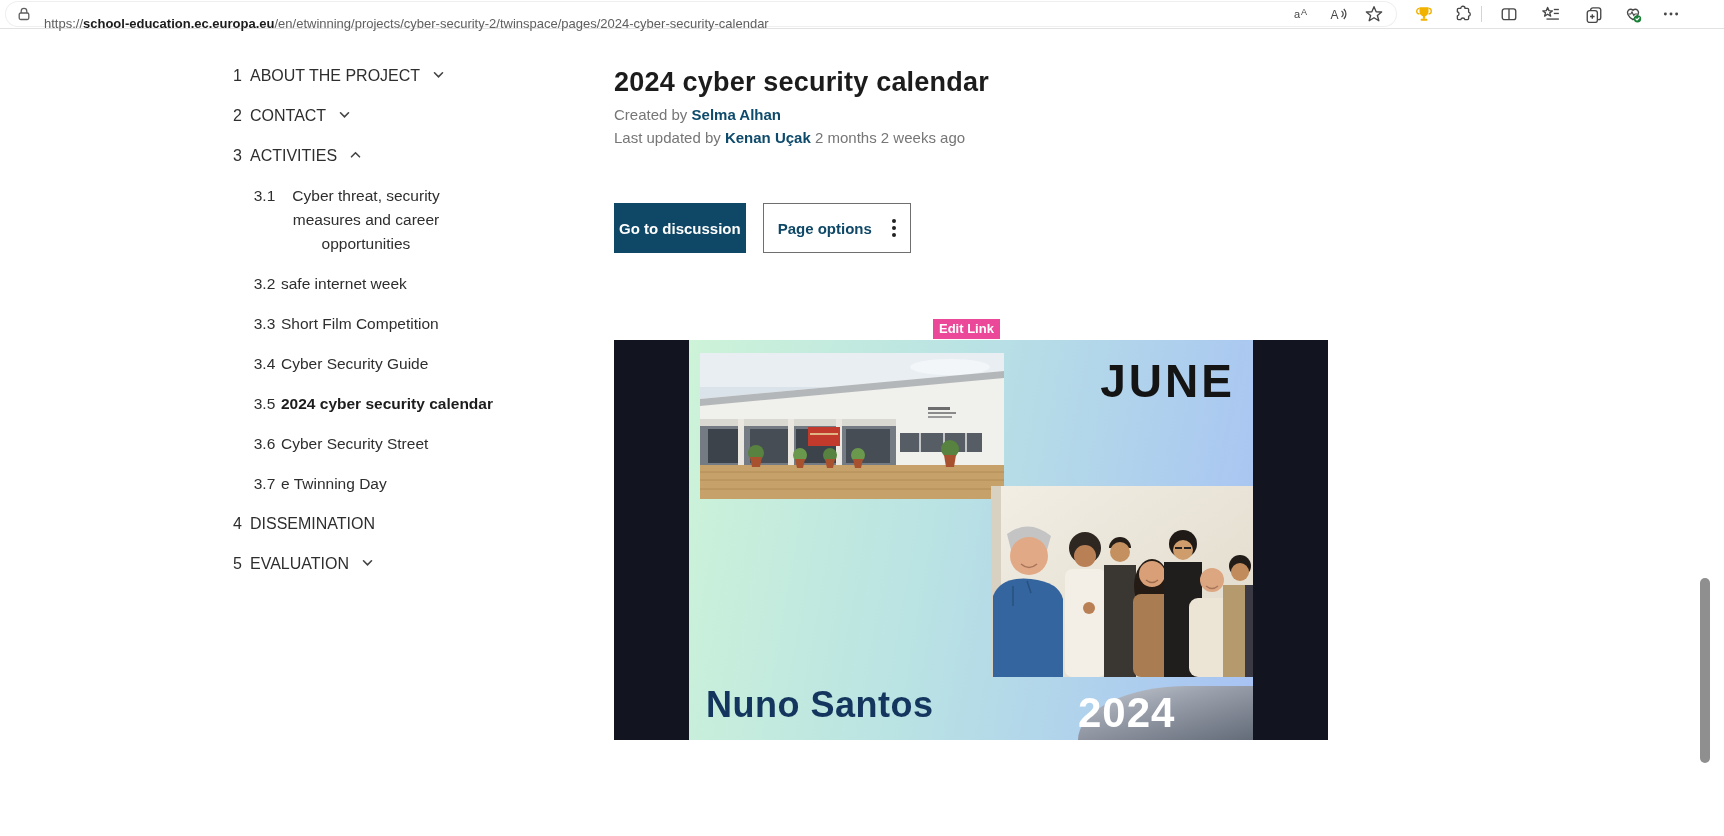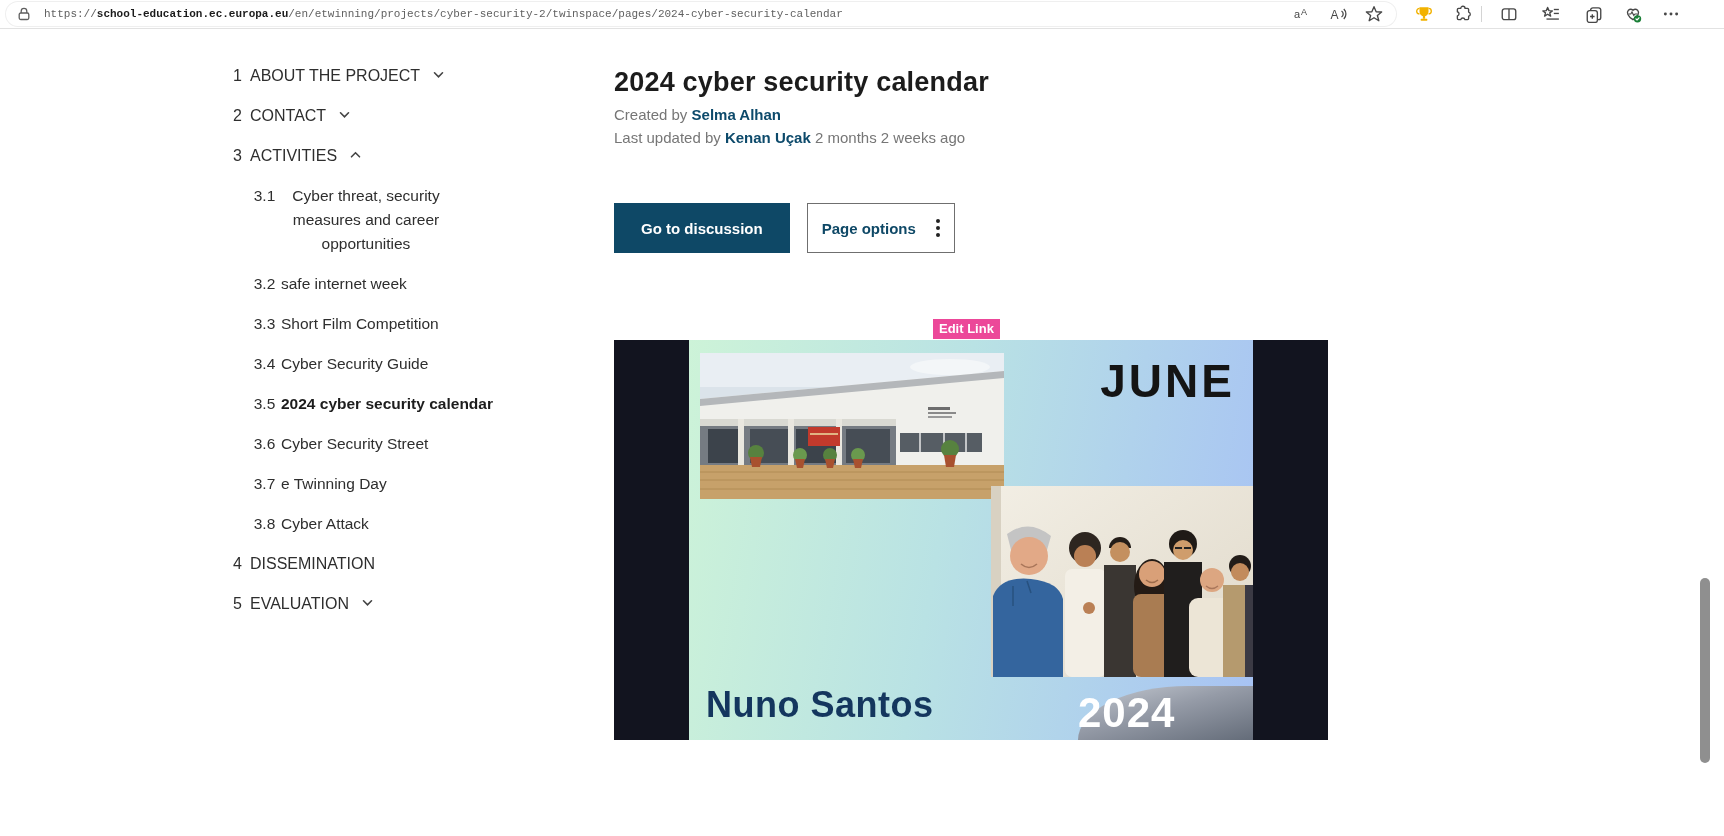--- a/index.html
+++ b/index.html
@@ -12,22 +12,22 @@
   .browser-bar{
     position:absolute;left:0;top:0;width:1724px;height:28px;
     background:#ffffff;border-bottom:1px solid #e2e2e2;z-index:20;
   }
   .addr-pill{
     position:absolute;left:6px;top:2px;width:1390px;height:24px;
     border-radius:12px;box-shadow:0 0 0 1px #efefef;background:#fff;
   }
   .lock-wrap{position:absolute;left:16px;top:6px;width:16px;height:16px;}
   .url-text{
-    position:absolute;left:44px;top:0;height:28px;line-height:28px;
-    font-size:11px;color:#5f5f5f;white-space:nowrap;font-family:Liberation Mono, monospace;
+    position:absolute;left:44px;top:10px;height:28px;line-height:28px;
+    font-size:13px;color:#5f5f5f;white-space:nowrap;
   }
   .url-text .domain{color:#1b1b1b;font-weight:700;}
   .tool-icon{position:absolute;top:5px;width:18px;height:18px;cursor:pointer;}
   .tool-divider{position:absolute;top:6px;width:1px;height:16px;background:#d4d4d4;}
   .icon-svg{width:100%;height:100%;display:block;}
   
   .page{position:absolute;left:0;top:29px;width:1724px;height:807px;background:#fff;}
   .scroll-thumb{
     position:absolute;right:14px;top:549px;width:10px;height:185px;
     background:#8f8f8f;border-radius:5px;
@@ -44,21 +44,21 @@
   .nav-item.sub .lbl.narrow{width:170px;}
   .nav-item.current .lbl{font-weight:700;color:#1d1d1d;}
   .chev{margin-left:13px;margin-top:7px;flex:0 0 auto;}
   
   .main{position:absolute;left:614px;top:38px;width:714px;}
   .page-title{margin:0;font-size:27px;line-height:31px;font-weight:700;color:#1c1c1c;letter-spacing:.2px;}
   .meta{margin-top:5px;font-size:15px;line-height:23px;color:#767676;}
   .meta a{color:#0d4a6b;font-weight:700;text-decoration:none;cursor:pointer;}
   .btn-row{margin-top:54px;display:flex;gap:17px;height:50px;}
   .btn-primary{
-    height:50px;padding:0 27px;background:#0e4866;color:#fff;border:none;
+    height:50px;padding:0 5px;background:#0e4866;color:#fff;border:none;
     font-family:"Liberation Sans",sans-serif;font-size:15px;font-weight:700;cursor:pointer;
   }
   .btn-outline{
     height:50px;padding:0 14px;background:#fff;color:#0e4866;border:1px solid #6f6f6f;
     display:flex;align-items:center;gap:20px;
     font-family:"Liberation Sans",sans-serif;font-size:15px;font-weight:700;cursor:pointer;
   }
   .kebab{display:flex;flex-direction:column;gap:3px;}
   .kebab i{width:4px;height:4px;border-radius:50%;background:#222;display:block;}
   
@@ -227,24 +227,20 @@
         <span class="num">3.5</span>
         <span class="lbl">2024 cyber security calendar</span>
       </li>
       <li class="nav-item sub">
         <span class="num">3.6</span>
         <span class="lbl">Cyber Security Street</span>
       </li>
       <li class="nav-item sub">
         <span class="num">3.7</span>
         <span class="lbl">e Twinning Day</span>
-      </li>
-      <li class="nav-item sub">
-        <span class="num">3.8</span>
-        <span class="lbl">Cyber Attack</span>
       </li>
       <li class="nav-item">
         <span class="num">4</span>
         <span class="lbl">DISSEMINATION</span>
       </li>
       <li class="nav-item">
         <span class="num">5</span>
         <span class="lbl">EVALUATION</span>
         <svg class="chev" width="11" height="8" viewBox="0 0 11 8" fill="none" stroke="#444" stroke-width="1.6" stroke-linecap="round">
             <path d="M1.5 1.8 L5.5 5.8 L9.5 1.8"></path>

